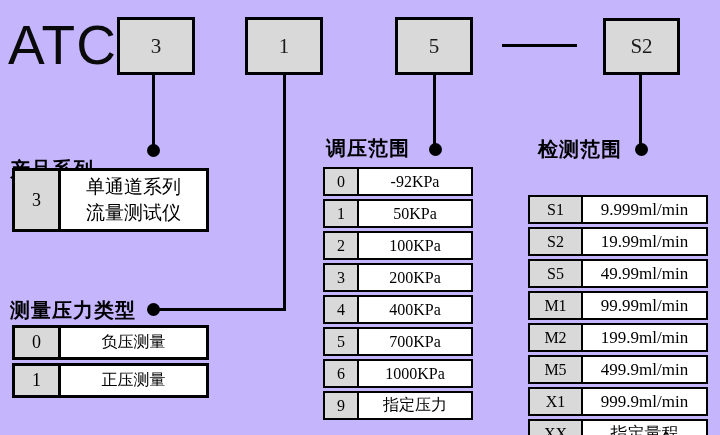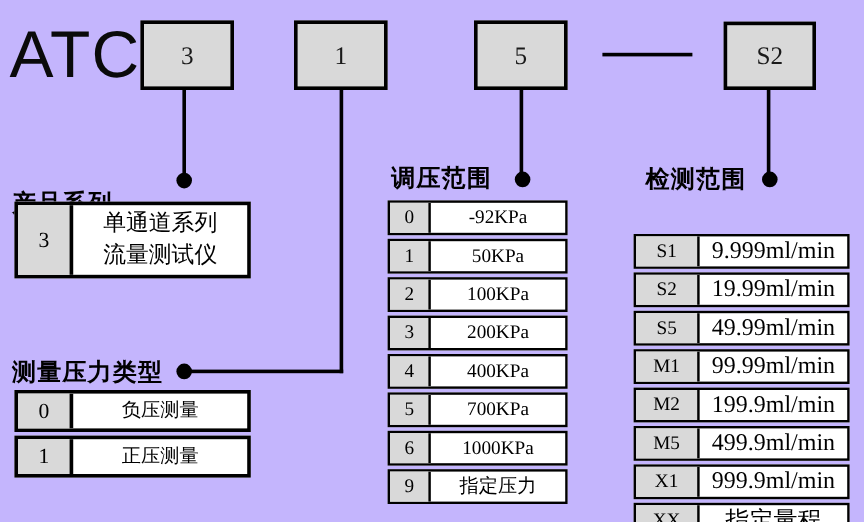--- a/index.html
+++ b/index.html
@@ -96,21 +96,21 @@
   .tbl-pressure .val { font-size: 16px; }
   
   .tbl-regulation { left: 323px; top: 167px; width: 150px; }
   .tbl-regulation .row { height: 29px; }
   .tbl-regulation .code { width: 34px; font-size: 16px; }
   .tbl-regulation .val { font-size: 16px; }
   
   .tbl-detection { left: 528px; top: 167px; width: 180px; margin-top: 28px; }
   .tbl-detection .row { height: 29px; }
   .tbl-detection .code { width: 53px; font-size: 16px; }
-  .tbl-detection .val { font-size: 20px; }
+  .tbl-detection .val { font-size: 17px; }
 </style>
 </head>
 <body>
 
 <div class="canvas">
 
   <div class="atc">ATC</div>
   <div class="codebox box-series">3</div>
   <div class="codebox box-pressure">1</div>
   <div class="codebox box-regulation">5</div>

